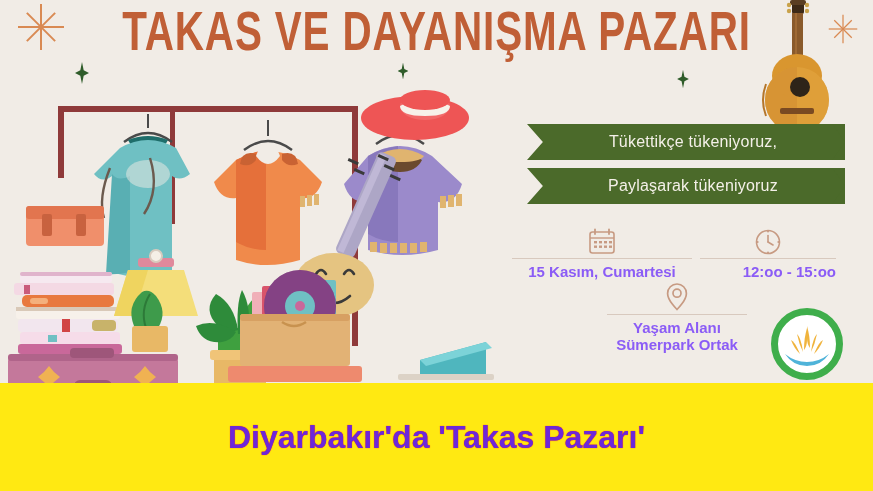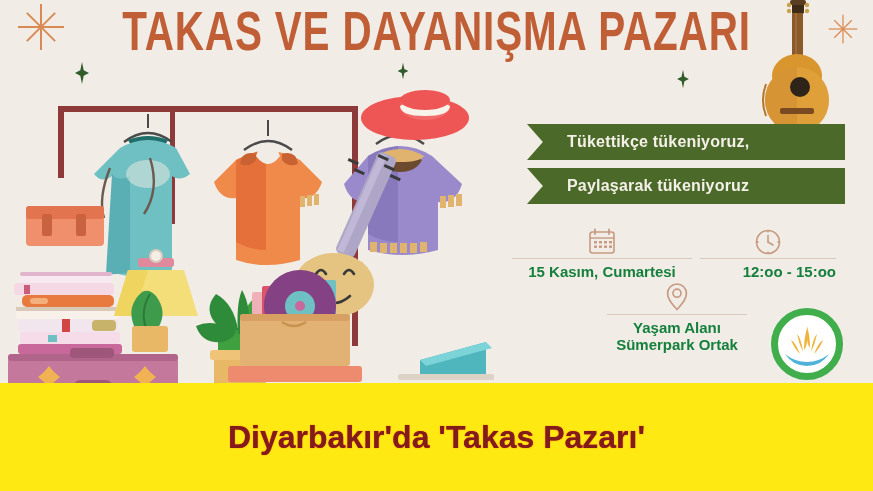--- a/index.html
+++ b/index.html
@@ -43,40 +43,40 @@
   .ribbon{
     position:absolute;left:527px;height:36px;width:318px;background:#4B6A2A;
     display:flex;align-items:center;padding-left:40px;box-sizing:border-box;
     clip-path:polygon(0 0,100% 0,100% 100%,0 100%,5% 50%);
     filter:drop-shadow(0 2px 1px rgba(0,0,0,.18));
   }
   .ribbon-inner{
     position:absolute;inset:0;background:#4B6A2A;
     clip-path:polygon(0% 0%,96% 0%,100% 50%,96% 100%,0% 100%,4% 50%);
   }
-  .ribbon span{position:relative;z-index:2;color:#F4F0E8;font-size:16px;font-weight:bold;
-    width:100%;text-align:left;padding-right:26px;box-sizing:border-box;letter-spacing:.2px;}
+  .ribbon span{position:relative;z-index:2;color:#F4F0E8;font-size:16px;font-weight:normal;
+    width:100%;text-align:center;padding-right:26px;box-sizing:border-box;letter-spacing:.2px;}
 
   
   .info{position:absolute;text-align:center;}
   .info .ico{display:block;margin:0 auto 2px;}
   .info .rule{width:100%;height:1px;background:#D8C9BE;margin:1px 0 4px;}
-  .info .txt{color:#15803d;font-size:15px;font-weight:bold;line-height:17px;white-space:nowrap;}
+  .info .txt{color:#8b5cf6;font-size:15px;font-weight:bold;line-height:17px;white-space:nowrap;}
 
   
   .logo{position:absolute;left:771px;top:308px;width:76px;height:72px;}
   .logo .ring{position:absolute;left:0;top:0;width:72px;height:72px;border:7px solid #3FAE4B;
     border-radius:50%;box-sizing:border-box;background:#FFFFFF;}
 
   
   .caption{
     position:absolute;left:0;top:383px;width:873px;height:108px;background:#FFE912;
     display:flex;flex-direction:column;align-items:center;justify-content:center;
   }
-  .caption-line{color:#7f1d1d;font-size:32px;line-height:38px;font-weight:bold;text-align:left;
+  .caption-line{color:#6d28d9;font-size:32px;line-height:38px;font-weight:bold;text-align:left;
     text-shadow:0 0 1px #FA0D0D;white-space:nowrap;}
 
   
   .abs{position:absolute;}
 </style>
 </head>
 <body>
 
 <div id="stage">
 

